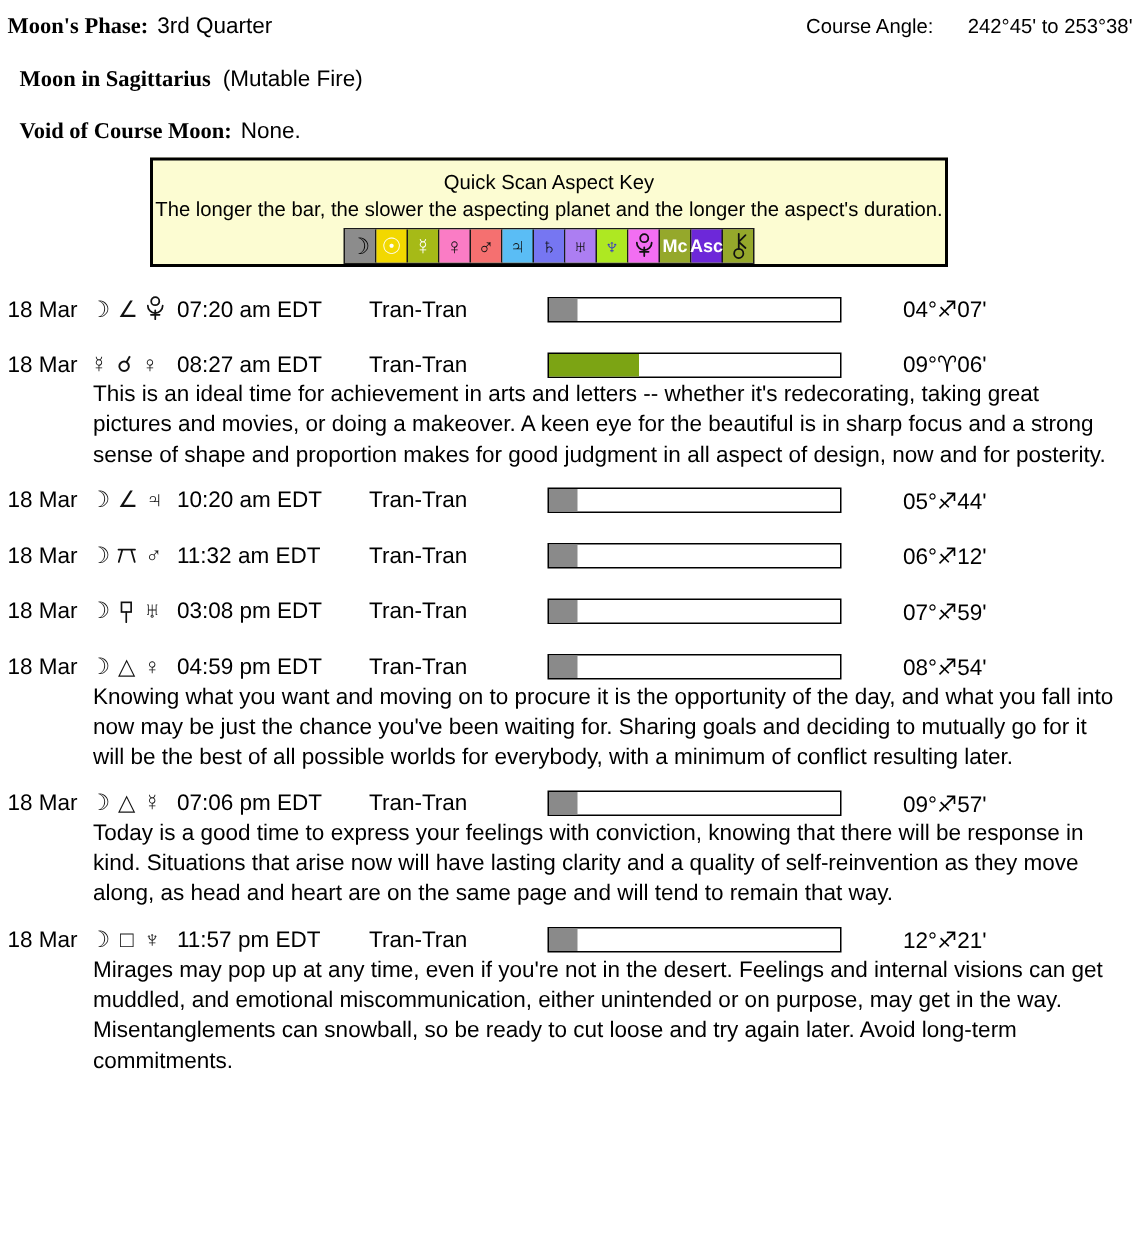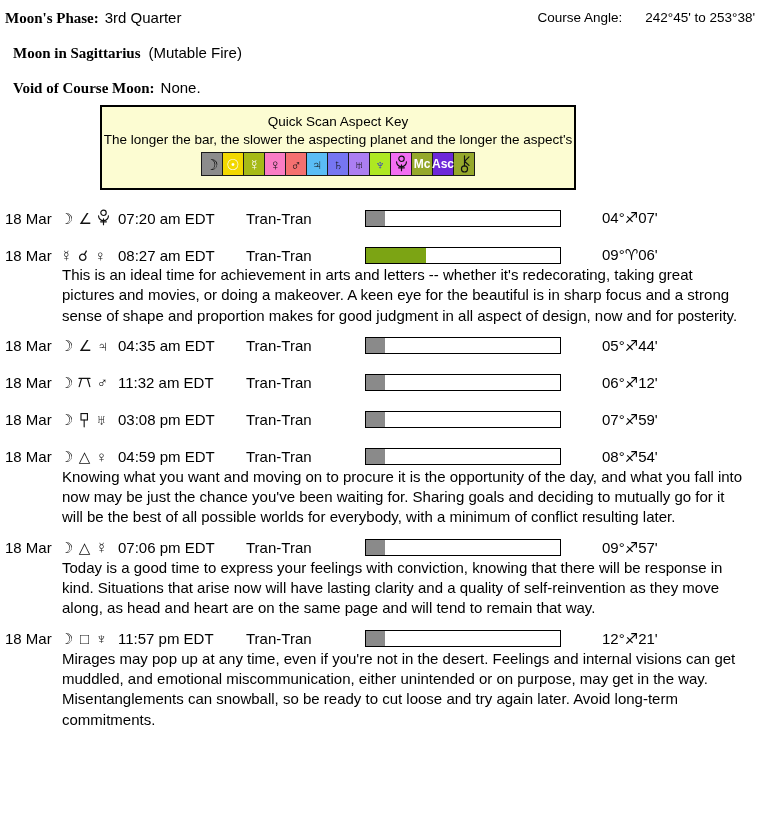--- a/index.html
+++ b/index.html
@@ -13,23 +13,23 @@
   .lbl{font-weight:bold;font-family:Liberation Serif, serif;}
   .gap{display:inline-block;width:6px;}
   .phase-angle{font-size:13.5px;padding-top:1px;}
   .phase-angle .pa-val{margin-left:23px;}
   .hline{padding-left:13px;margin-top:17px;}
   .hline .note{margin-left:8px;}
   
   .aspects-title{margin-top:45px;text-align:center;font-weight:bold;font-size:16px;height:19px;}
   
   .key-box{
-    box-sizing:border-box;margin:8px 0 0 100px;width:476px;
+    box-sizing:border-box;margin:8px 0 0 100px;width:532px;
     background:#FCFCD2;border:2px solid #000;text-align:center;
-    padding-top:6px;padding-bottom:12px;font-size:13.5px;
+    padding-top:6px;padding-bottom:0;font-size:13.5px;
   }
   .key-title{height:18px;line-height:18px;}
   .key-sub{height:18px;line-height:18px;}
   .key-strip{display:inline-flex;border:1px solid #1a1a1a;margin-top:3px;vertical-align:top;}
   .key-cell{
     width:20px;height:22px;display:flex;align-items:center;justify-content:center;
     border-right:1px solid #1a1a1a;font-weight:bold;font-size:15px;line-height:1;
   }
   .key-cell:last-child{border-right:none;}
   .key-cell .g.small{font-size:12px;font-weight:bold;}
@@ -168,21 +168,21 @@
     <div class="aspect-desc">This is an ideal time for achievement in arts and letters -- whether it's redecorating, taking great pictures and movies, or doing a makeover. A keen eye for the beautiful is in sharp focus and a strong sense of shape and proportion makes for good judgment in all aspect of design, now and for posterity.</div>
   </div>
       <div class="aspect-block">
     <div class="aspect-row">
       <span class="c-date">18 Mar</span>
       <span class="c-syms">
             <span class="sym">☽</span>
             <span class="sym">∠</span>
             <span class="sym">♃</span>
           </span>
-      <span class="c-time">04:35 am EDT</span>
+      <span class="c-time">10:20 am EDT</span>
       <span class="c-tran">Tran-Tran</span>
       <span class="c-bar">
             <span class="c-fill" style="width: 10%; background: rgb(138, 138, 138);"></span>
           </span>
       <span class="c-val">05°♐44'</span>
     </div>
 
   </div>
       <div class="aspect-block">
     <div class="aspect-row">

